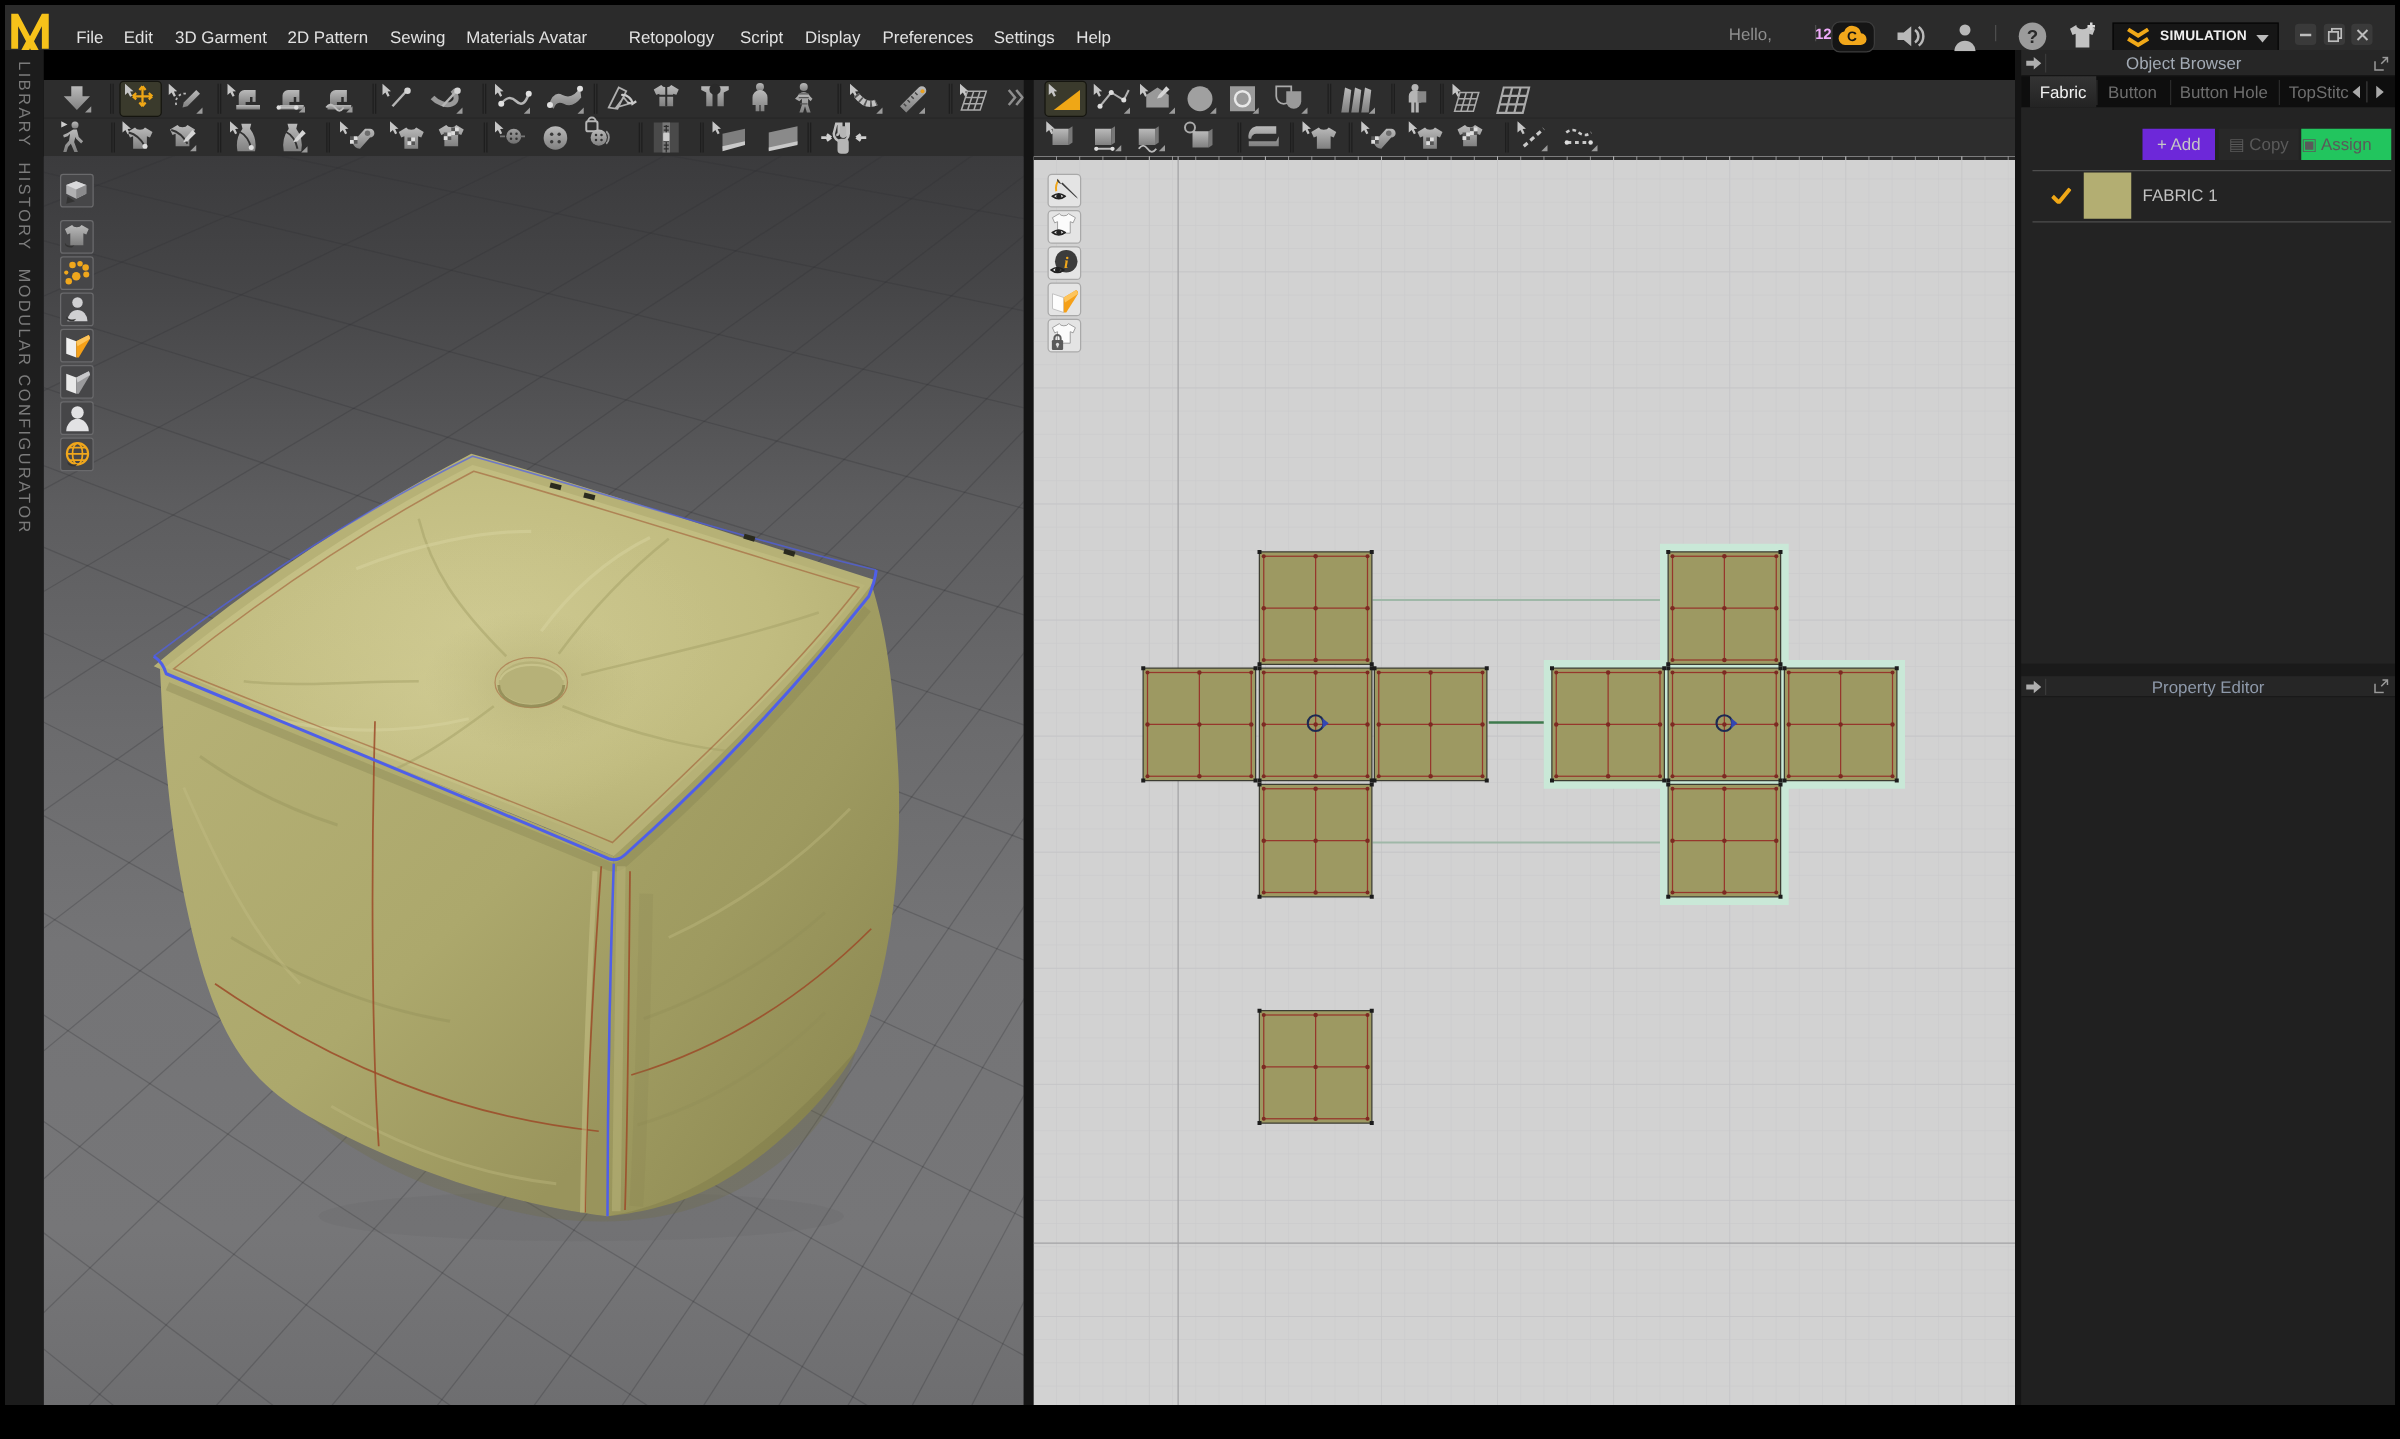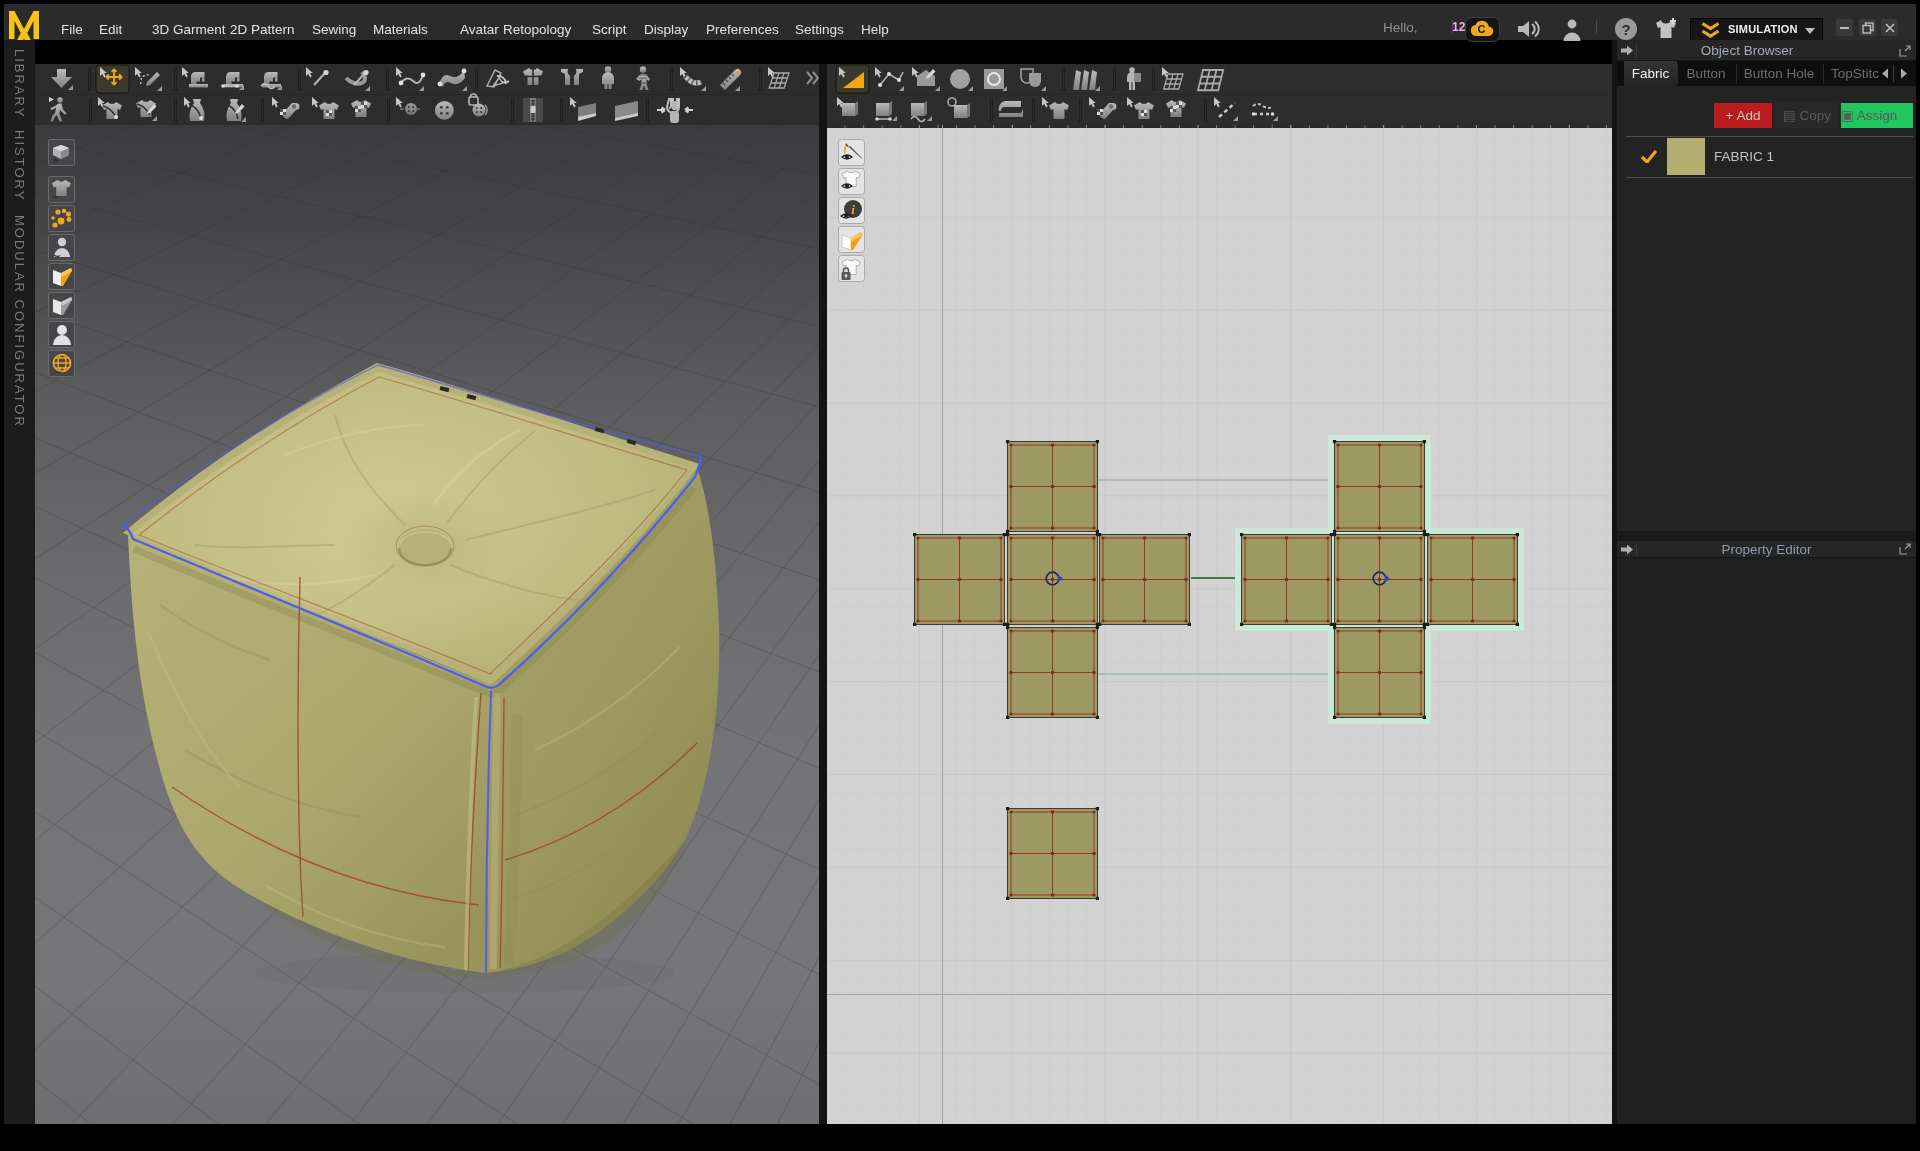--- a/index.html
+++ b/index.html
@@ -28,25 +28,25 @@
 </head>
 <body>
 <div id="root">
   <div class="abs" id="menubar">
 
     <svg class="abs" style="left:2px;top:3px;" width="36" height="36" viewBox="0 0 36 36">
       <path d="M3 32 L3 4 L8.5 4 L18 22 L27.5 4 L33 4 L33 32 L27.5 32 L27.5 14 L21.2 26 L26 35 L19.5 35 L18 31.5 L16.5 35 L10 35 L14.8 26 L8.5 14 L8.5 32 Z" fill="#f7c21a"></path>
     </svg>
     <span class="menuitem" style="left:57px;">File</span>
     <span class="menuitem" style="left:95px;">Edit</span>
-    <span class="menuitem" style="left:148px;">3D Garment</span>
+    <span class="menuitem" style="left:136px;">3D Garment</span>
     <span class="menuitem" style="left:226px;">2D Pattern</span>
     <span class="menuitem" style="left:308px;">Sewing</span>
     <span class="menuitem" style="left:369px;">Materials</span>
-    <span class="menuitem" style="left:456px;">Avatar</span>
+    <span class="menuitem" style="left:427px;">Avatar</span>
     <span class="menuitem" style="left:499px;">Retopology</span>
     <span class="menuitem" style="left:588px;">Script</span>
     <span class="menuitem" style="left:640px;">Display</span>
     <span class="menuitem" style="left:702px;">Preferences</span>
     <span class="menuitem" style="left:791px;">Settings</span>
     <span class="menuitem" style="left:857px;">Help</span>
 
     <span class="abs" style="left:1379px;top:16px;font-size:13.5px;color:#8e8e8e;">Hello,</span>
     <span class="abs" style="left:1416px;top:16px;font-size:12px;color:#f0abfc;font-weight:bold;margin-left:32px;">123</span>
     <div class="abs" style="left:1448px;top:16px;width:1px;height:13px;background:#4d4d4d;"></div>
@@ -903,21 +903,21 @@
     <svg class="abs" style="left:264px;top:28px;" width="8" height="11" viewBox="0 0 8 11">
         <path d="M7 0.5 L1 5.5 L7 10.5 Z" fill="#aaaaaa"></path>
       </svg>
     <div class="abs" style="left:276px;top:25px;width:1px;height:17px;background:#3a3a3a;"></div>
     <svg class="abs" style="left:283px;top:28px;" width="8" height="11" viewBox="0 0 8 11">
         <path d="M1 0.5 L7 5.5 L1 10.5 Z" fill="#aaaaaa"></path>
       </svg>
 
     <div class="abs" style="left:0;top:46px;width:299px;height:445px;background:#232323;"></div>
 
-    <div class="abs" style="left:97px;top:63px;width:58px;height:25px;background:#b91c1c;color:#c6c6c6;font-size:13.5px;text-align:center;line-height:25px;">+ Add</div>
+    <div class="abs" style="left:97px;top:63px;width:58px;height:25px;background:#6d28d9;color:#c6c6c6;font-size:13.5px;text-align:center;line-height:25px;">+ Add</div>
     <div class="abs" style="left:158px;top:63px;width:64px;height:25px;background:#282828;color:#5a5a5a;font-size:13.5px;text-align:center;line-height:25px;">▤ Copy</div>
     <div class="abs" style="left:224px;top:63px;width:72px;height:25px;background:#22c55e;color:#5a5a5a;font-size:13.5px;text-align:left;line-height:25px;">▣ Assign</div>
     <div class="abs" style="left:9px;top:96px;width:287px;height:1px;background:#4e4e4e;"></div>
 
     <svg class="abs" style="left:24px;top:110px;" width="16" height="13" viewBox="0 0 16 13">
         <path d="M1 7 L6 12 L15 1" stroke="#efa716" stroke-width="3.2" fill="none"></path>
       </svg>
     <div class="abs" style="left:50px;top:98px;width:38px;height:37px;background:#b3ae72;"></div>
     <span class="abs" style="left:97px;top:109px;font-size:13.5px;color:#c2c2c2;">FABRIC 1</span>
     <div class="abs" style="left:9px;top:137px;width:287px;height:1px;background:#4e4e4e;"></div>

